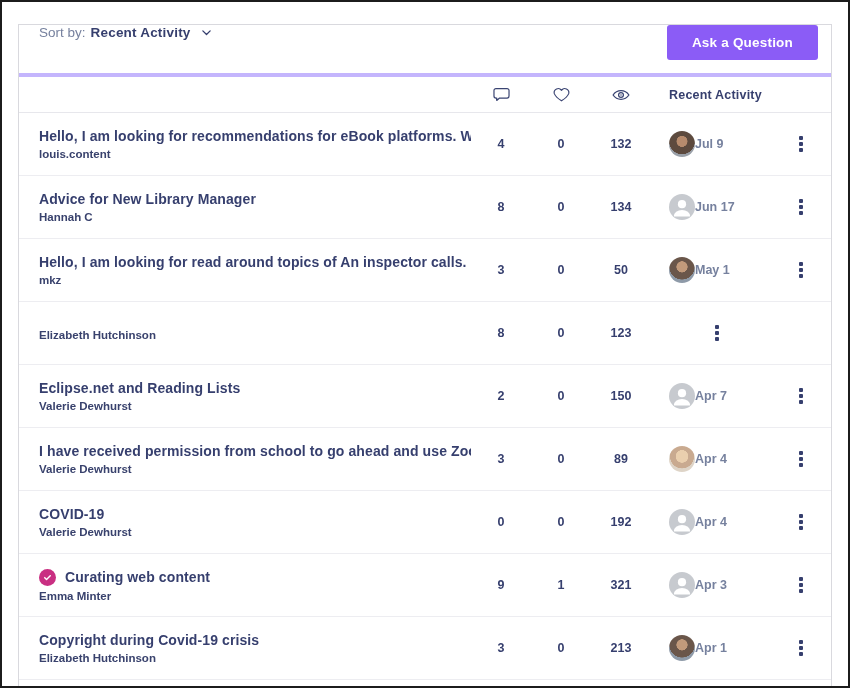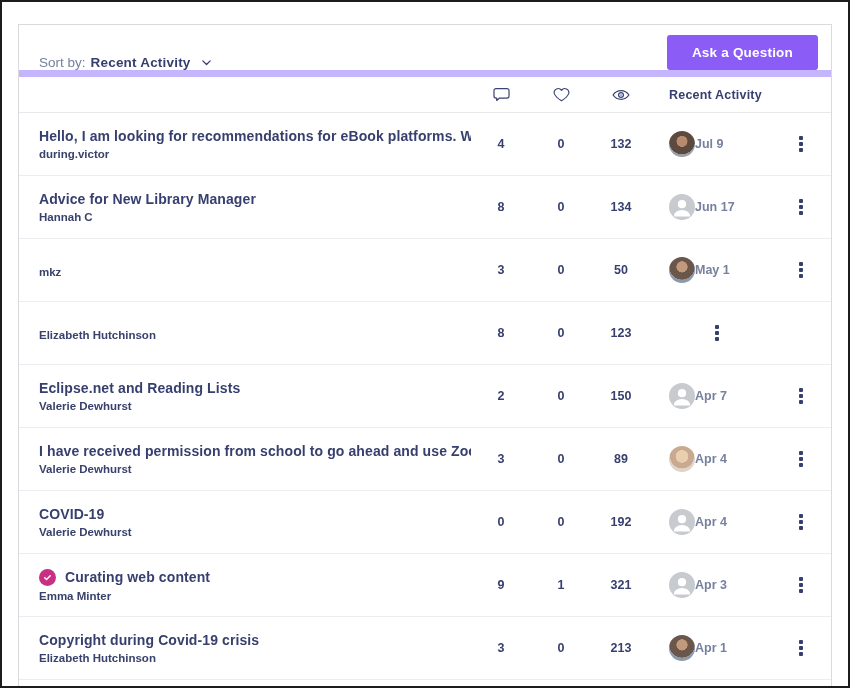--- a/index.html
+++ b/index.html
@@ -20,23 +20,23 @@
     position: absolute;
     left: 16px; right: 16px; top: 22px;
     height: 700px;
     background: #ffffff;
     border: 1px solid #d9d9de;
   }
   
   .toolbar {
     height: 52px;
     display: flex;
-    align-items: flex-end;
+    align-items: flex-start;
     padding: 0 13px 0 20px;
-    border-bottom: 7px solid #c4b5fd;
+    border-bottom: 4px solid #c4b5fd;
   }
   .sort {
     display: inline-flex;
     align-items: center;
     cursor: pointer;
     font-size: 13.5px;
   }
   .sort-label { color: #76819e; font-weight: 400; }
   .sort-value { color: #363f6e; font-weight: 700; margin-left: 5px; letter-spacing: .2px; }
   .sort-chevron { margin-left: 9px; display: inline-flex; }
@@ -192,21 +192,21 @@
       <div></div>
     </div>
 
     <div id="rows">
   <div class="row grid-row">
     <div class="title-cell">
       <div class="title-line">
 
         <a class="q-title">Hello, I am looking for recommendations for eBook platforms. We ...</a>
       </div>
-      <div class="q-author">during.victor</div>
+      <div class="q-author">louis.content</div>
     </div>
     <div class="num">4</div>
     <div class="num">0</div>
     <div class="num">132</div>
     <div class="activity-cell">
       <span class="avatar photo-a">
         
       </span>
       <span class="date">Jul 9</span>
     </div>
@@ -243,20 +243,24 @@
       <div class="kebab">
               <i></i>
               <i></i>
               <i></i>
             </div>
     </div>
   </div>
 
   <div class="row grid-row">
     <div class="title-cell">
+      <div class="title-line">
+
+        <a class="q-title">Hello, I am looking for read around topics of An inspector calls.</a>
+      </div>
       <div class="q-author">mkz</div>
     </div>
     <div class="num">3</div>
     <div class="num">0</div>
     <div class="num">50</div>
     <div class="activity-cell">
       <span class="avatar photo-b">
         
       </span>
       <span class="date">May 1</span>

